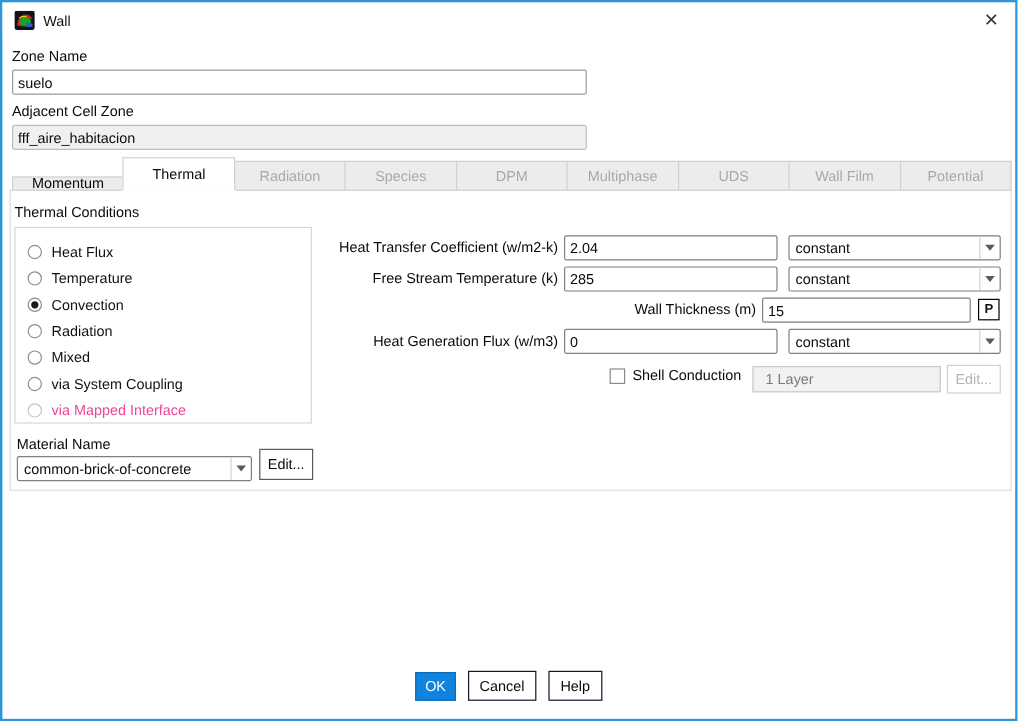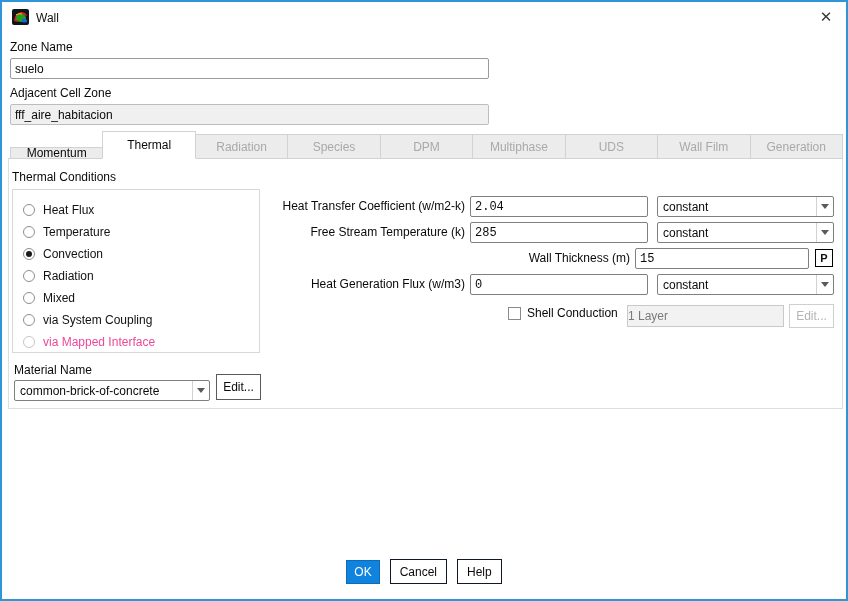--- a/index.html
+++ b/index.html
@@ -40,34 +40,34 @@
   .radio-item { position:absolute; left:10px; display:flex; align-items:center; gap:8px; height:20px; }
   .rcircle { width:12px; height:12px; border:1px solid #8f8f8f; border-radius:50%; background:#fff;
     display:flex; align-items:center; justify-content:center; flex:0 0 auto; }
   .rcircle.sel::after { content:""; width:6px; height:6px; background:#1a1a1a; border-radius:50%; }
   .radio-item.disabled .rcircle { border-color:#c6c6c6; }
   .radio-item.disabled .rlabel { color:#ec4899; }
 
   
   .row-label { text-align:right; }
   .vinput { border:1px solid #7f7f7f; border-radius:2px; background:#fff; height:21px;
-    font-family:Liberation Mono, monospace; font-size:12px; padding:0 4px; color:#0a0a0a; width:100%; }
+    font-family:Liberation Sans, sans-serif; font-size:12px; padding:0 4px; color:#0a0a0a; width:100%; }
   .combo { border:1px solid #7f7f7f; border-radius:2px; background:#fff; height:21px;
     display:flex; align-items:center; z-index:2; }
   .combo .ctext { flex:1; padding-left:5px; font-size:12px; color:#0a0a0a; overflow:hidden; white-space:nowrap; }
   .combo .arrow-zone { width:17px; height:100%; border-left:1px solid #d2d2d2;
     display:flex; align-items:center; justify-content:center; }
   .tri { width:0; height:0; border-left:4px solid transparent; border-right:4px solid transparent;
     border-top:5px solid #5a5a5a; }
   .p-btn { width:18px; height:18px; border:1px solid #000; background:#fff; font-size:11px; font-weight:bold;
     display:flex; align-items:center; justify-content:center; z-index:2; }
 
   .checkbox { width:13px; height:13px; border:1px solid #8a8a8a; background:#fff; z-index:2; }
   .dis-field { background:#f2f2f2; border:1px solid #c9c9c9; color:#7a7a7a; height:22px;
-    display:flex; align-items:center; padding-left:0; font-size:12px; z-index:2; }
+    display:flex; align-items:center; padding-left:10px; font-size:12px; z-index:2; }
   .dis-btn { background:#fff; border:1px solid #cfcfcf; color:#b4b4b4; height:24px;
     display:flex; align-items:center; justify-content:center; font-size:12px; z-index:2; }
 
   .edit-btn { background:#fff; border:1px solid #5a5a5a; color:#0a0a0a; height:26px;
     display:flex; align-items:center; justify-content:center; font-size:12px; cursor:pointer; z-index:2; }
 
   
   .footer { left:0; top:557px; width:100%; display:flex; justify-content:center; gap:10px; }
   .btn { height:25px; display:flex; align-items:center; justify-content:center; font-size:12px; cursor:pointer; }
   .btn-ok { background:#0f83de; border:1px solid #0b6cb8; color:#fff; padding:0 7px; height:24px; margin-top:1px; }
@@ -102,21 +102,21 @@
 
   <div class="abs tabbar">
     <div class="tab">Momentum</div>
     <div class="tab active">Thermal</div>
     <div class="tab disabled">Radiation</div>
     <div class="tab disabled">Species</div>
     <div class="tab disabled">DPM</div>
     <div class="tab disabled">Multiphase</div>
     <div class="tab disabled">UDS</div>
     <div class="tab disabled">Wall Film</div>
-    <div class="tab disabled">Generation</div>
+    <div class="tab disabled">Potential</div>
   </div>
 
   <div class="abs content-frame"></div>
 
   <div class="abs lbl" style="left:10px; top:168px; z-index:2;">Thermal Conditions</div>
 
   <div class="abs radio-box">
     <div class="radio-item" style="top:10px;">
       <span class="rcircle"></span>
       <span class="rlabel">Heat Flux</span>

